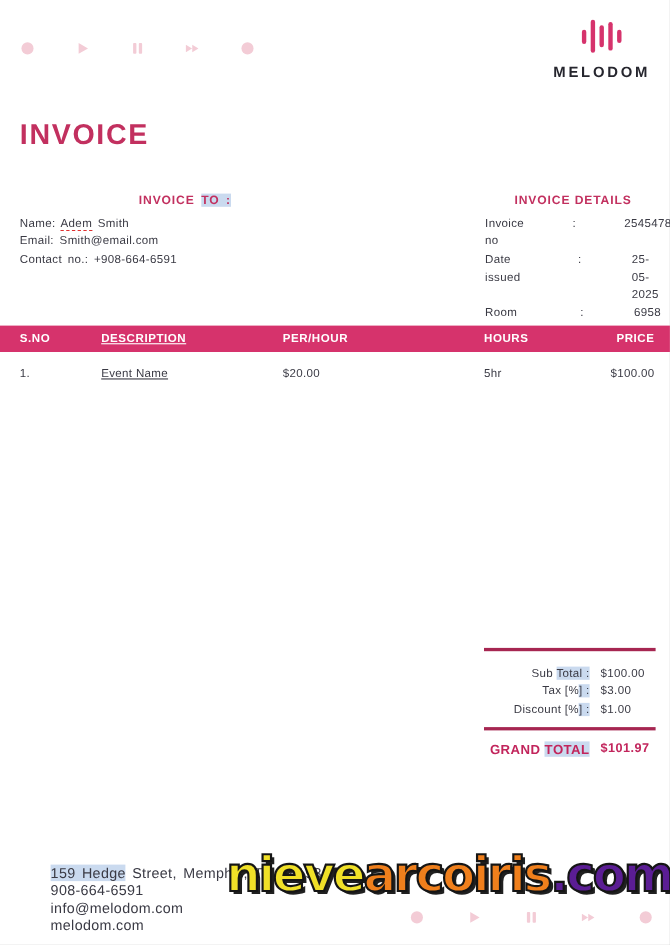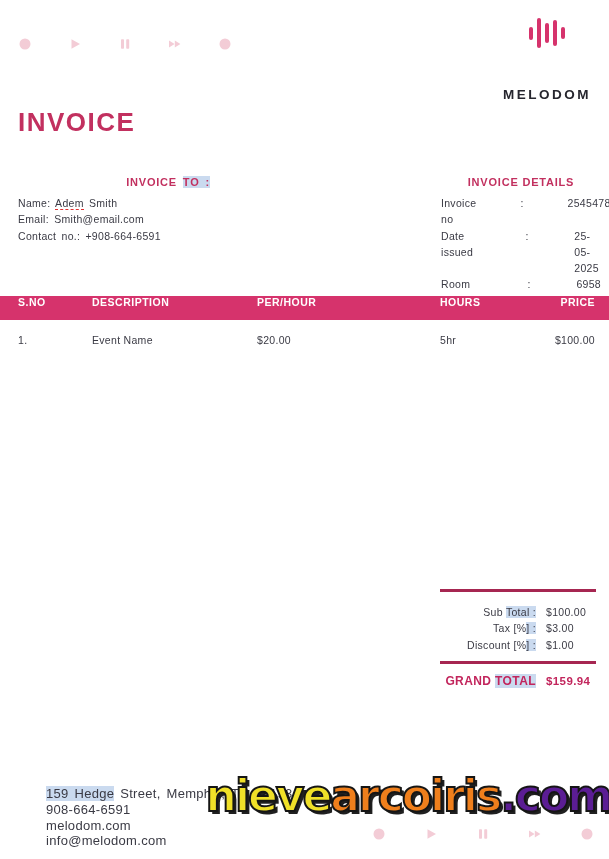--- a/index.html
+++ b/index.html
@@ -13,21 +13,21 @@
   
   .player-row { position:absolute; display:flex; gap:36px; }
   .player-row.top { left:18px; top:37px; }
   .player-row.bottom { right:15px; top:827px; gap:38px; }
   .picon { width:14px; height:14px; display:inline-block; }
   .picon svg { width:100%; height:100%; display:block; }
   .picon svg * { fill:#f3ccd6; }
 
   
   .logo { position:absolute; right:14px; top:15px; width:96px;
-          display:flex; flex-direction:column; align-items:center;gap:29px; }
+          display:flex; flex-direction:column; align-items:center; }
   .logo-bars { display:flex; align-items:center; gap:3.5px; height:36px; }
   .logo-bars i { display:block; width:4.5px; background:#d6336c; border-radius:2.5px; }
   .logo-bars i:nth-child(1){ height:13px; }
   .logo-bars i:nth-child(2){ height:30px; }
   .logo-bars i:nth-child(3){ height:20px; }
   .logo-bars i:nth-child(4){ height:26px; }
   .logo-bars i:nth-child(5){ height:12px; }
   .logo-text { margin-top:7px; font-size:13.5px; font-weight:bold;
                letter-spacing:2.5px; color:#26262e; }
 
@@ -46,27 +46,27 @@
   .invoice-to .line { line-height:16.4px; }
 
   .invoice-details { position:absolute; left:441px; top:176px; width:160px;
                      font-size:10.5px; letter-spacing:0.3px; }
   .invoice-details .d-row { display:flex; line-height:16.3px;gap:44px; }
   .invoice-details .d-label { width:86px; }
   .invoice-details .d-sep { width:10px; }
 
   
   .tbl-header { position:absolute; left:0; top:296px; width:609px; height:24px;
-                background:#d6336c; display:flex; 
+                background:#d6336c; display:flex; align-items:center;
                 padding:0 14px 0 18px; color:#ffffff; font-size:10.5px;
                 font-weight:bold; letter-spacing:0.5px; }
   .tbl-row { position:absolute; left:0; top:330px; width:609px; height:20px;
              display:flex; align-items:center; padding:0 14px 0 18px;
              font-size:10.5px; letter-spacing:0.3px; }
-  .c1 { width:74px; } .c2 { width:165px; } .c3 { width:183px; }
+  .c1 { width:74px; } .c2 { width:165px;text-decoration:underline; } .c3 { width:183px; }
   .c4 { width:113px; } .c5 { flex:1; text-align:right; }
 
   
   .totals { position:absolute; left:440px; top:589px; width:156px;
             font-size:10.5px; letter-spacing:0.3px; }
   .t-line { height:2.5px; background:#a62651; }
   .t-rows { margin-top:12px; }
   .t-row { display:flex; line-height:16.5px; }
   .t-label { flex:1; text-align:right; }
   .t-value { width:50px; text-align:left; margin-left:10px; }
@@ -191,29 +191,29 @@
         <span class="t-value">$3.00</span>
       </div>
       <div class="t-row">
         <span class="t-label"><span>Discount [%</span><span class="hl">] :</span></span>
         <span class="t-value">$1.00</span>
       </div>
     </div>
     <div class="t-line second"></div>
     <div class="grand">
       <span class="t-label"><span>GRAND </span><span class="hl">TOTAL</span></span>
-      <span class="t-value">$159.94</span>
+      <span class="t-value">$101.97</span>
     </div>
   </div>
 
   <div class="footer-info">
     <div class="line"><span class="hl">159 Hedge</span><span> Street, Memphis, TN 38193</span></div>
     <div class="line">908-664-6591</div>
+    <div class="line">info@melodom.com</div>
     <div class="line">melodom.com</div>
-    <div class="line">info@melodom.com</div>
   </div>
 
   <div class="watermark">
     <span class="wm-1">nieve</span><span class="wm-2">arcoiris</span><span class="wm-3">.com</span>
   </div>
 
   <div class="player-row bottom">
     <span class="picon">
         <svg viewBox="0 0 14 14">
           <circle cx="7" cy="7" r="5.5"></circle>

